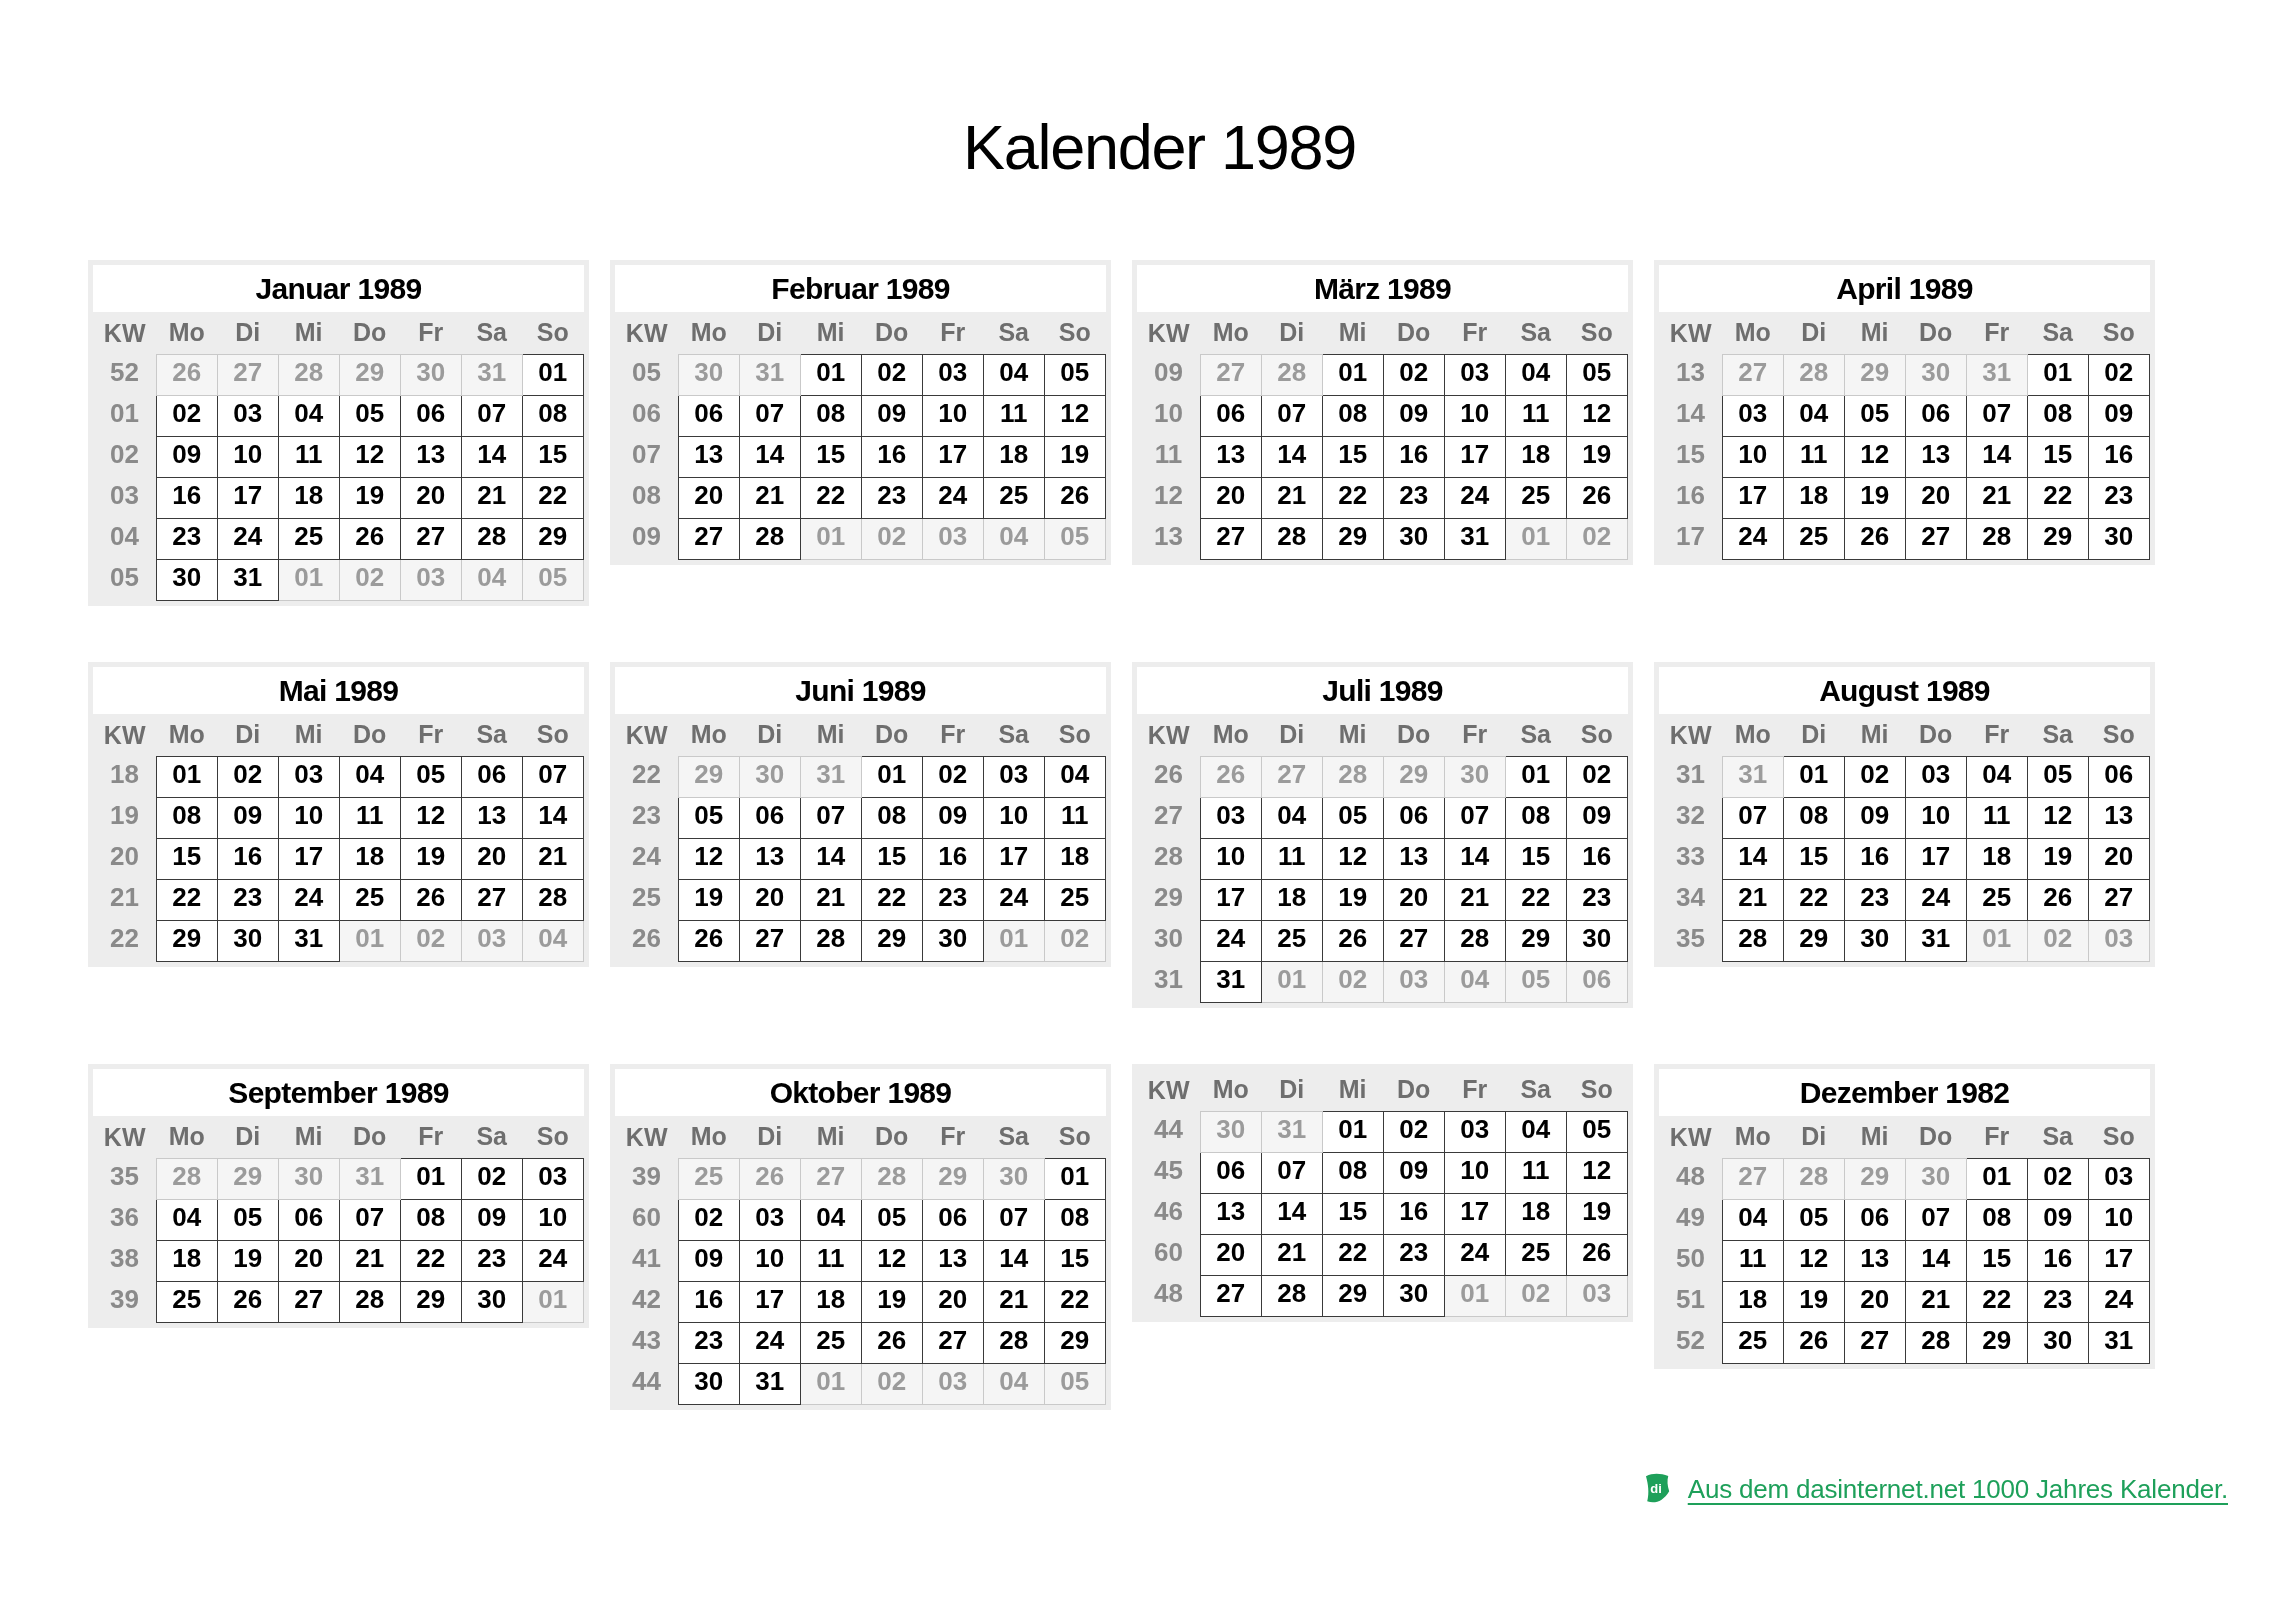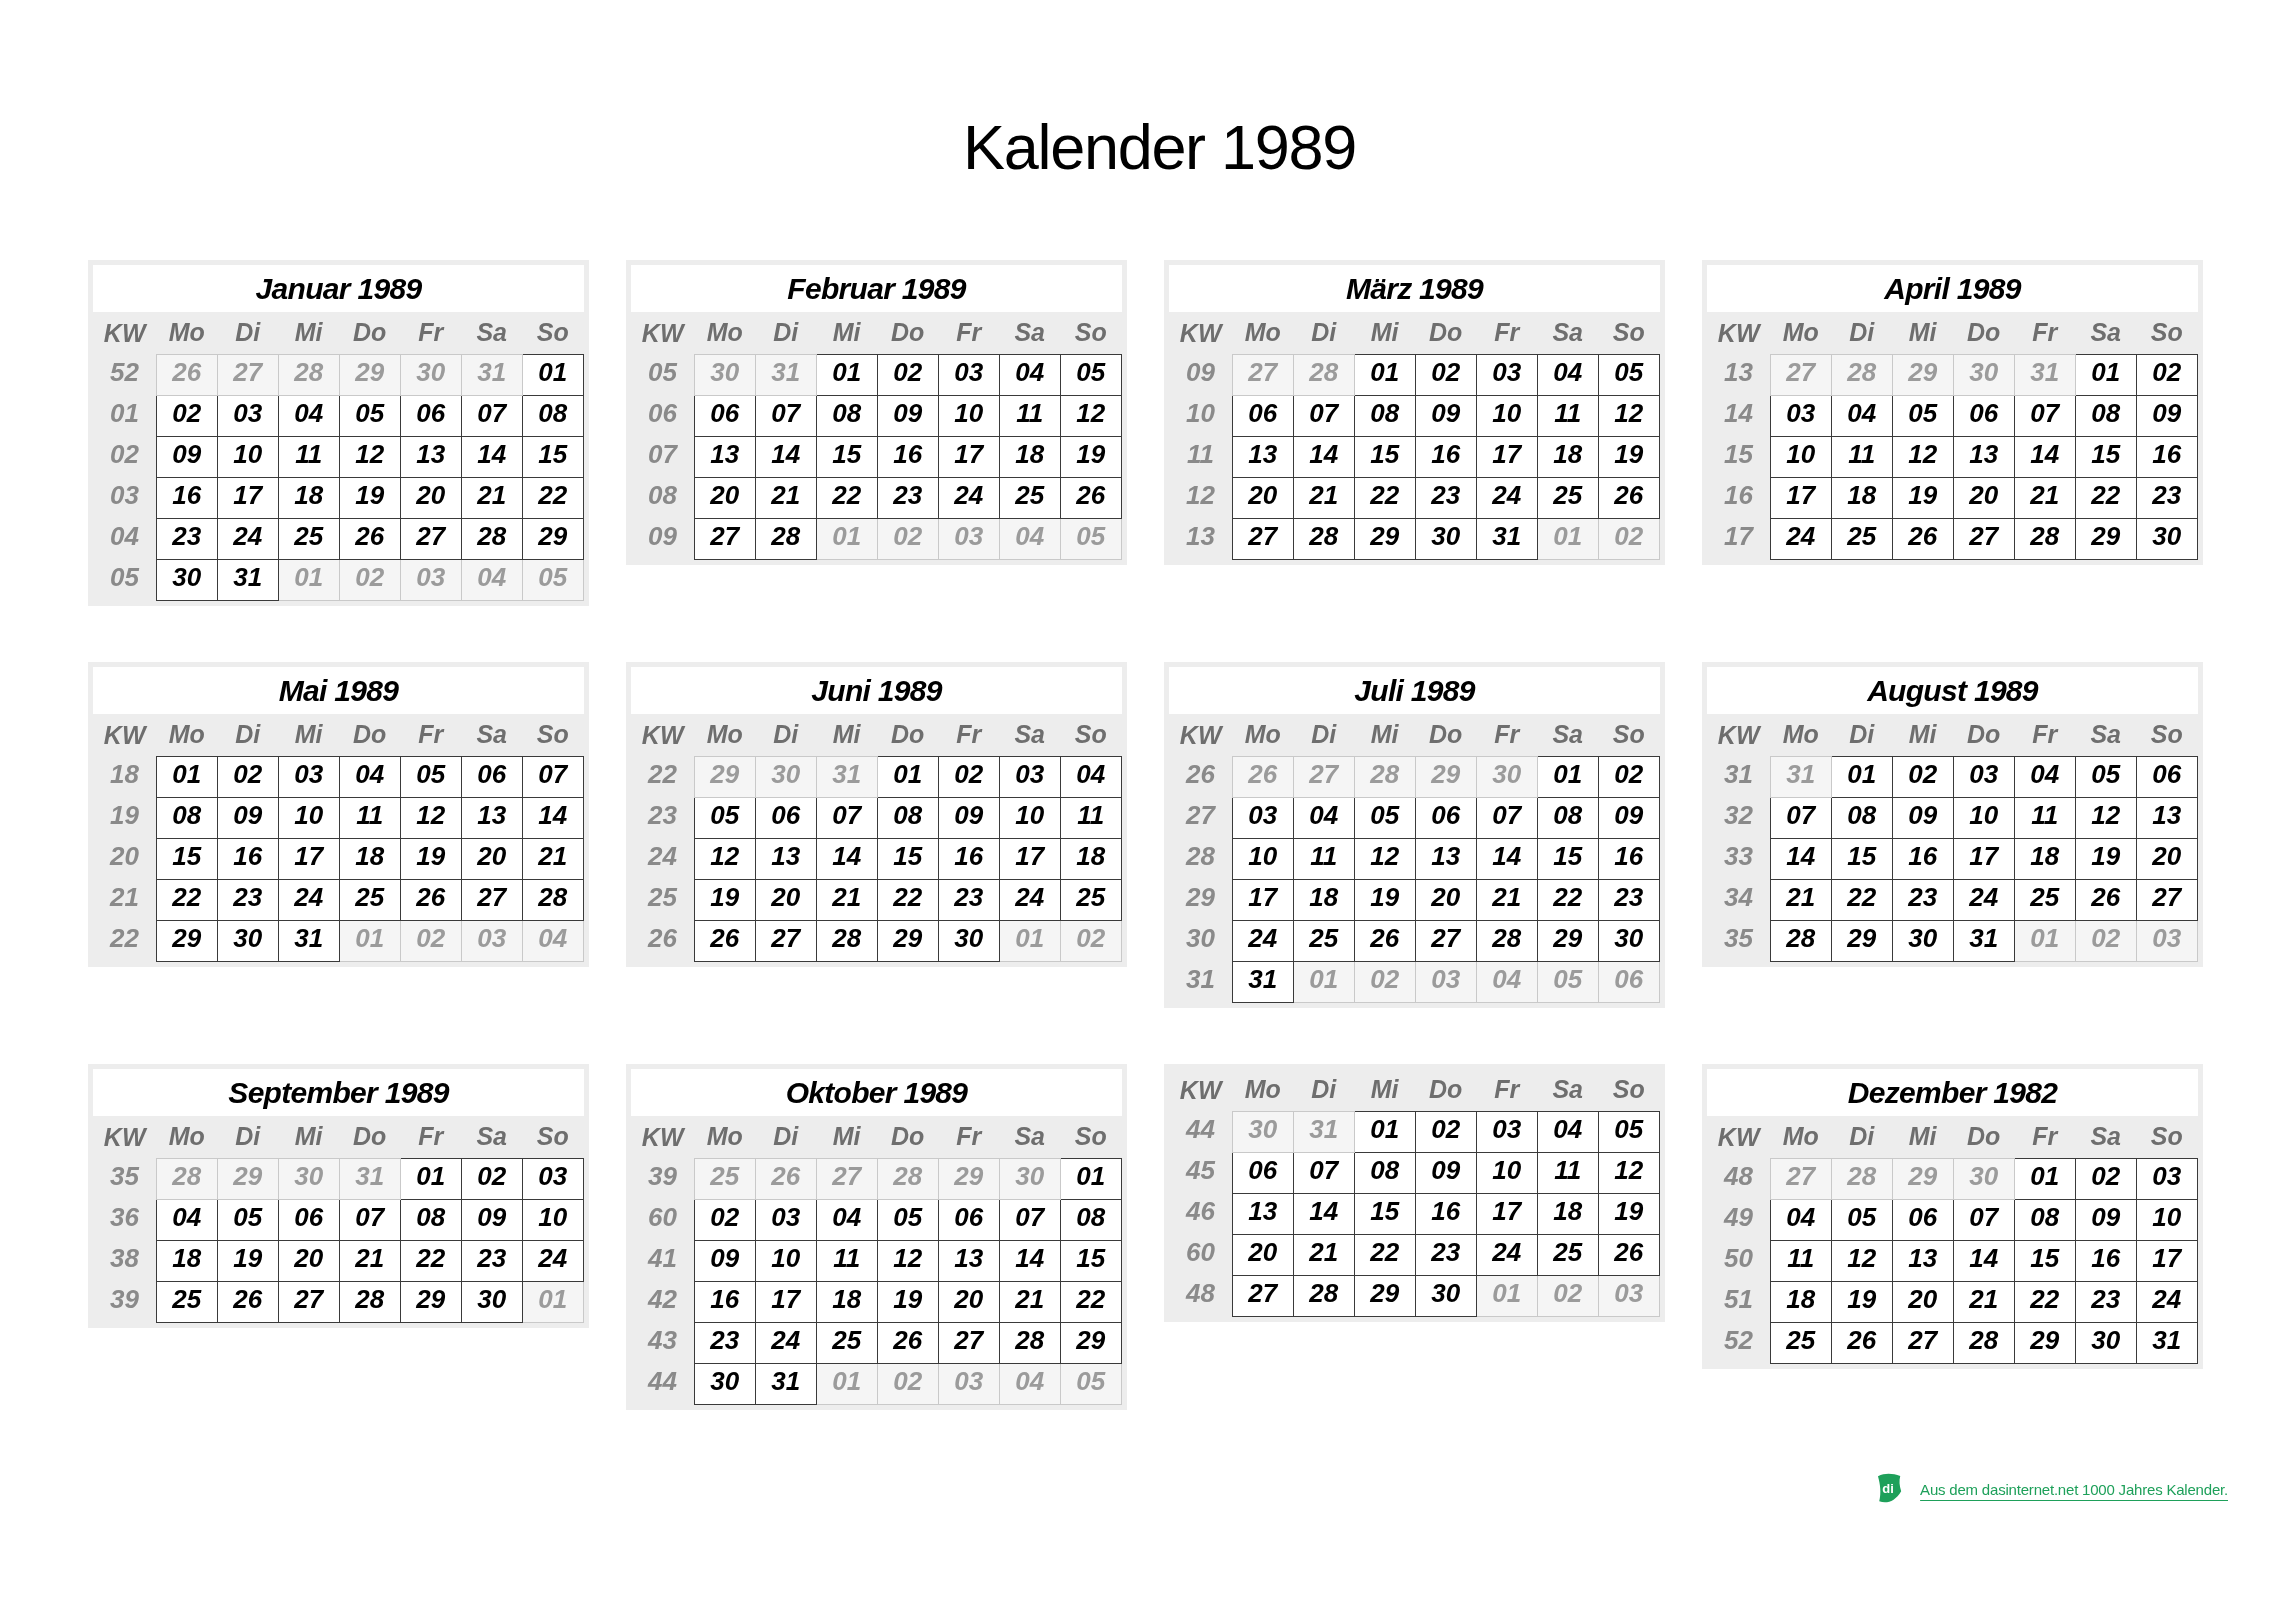--- a/index.html
+++ b/index.html
@@ -14,23 +14,22 @@
   .page-title {
     position: absolute; top: 99px; left: 0; width: 100%;
     margin: 12px; text-align: center;
     font-size: 63px; font-weight: 400; letter-spacing: -1.3px; color: #000;
   }
   #months-grid {
     position: absolute; left: 88px; top: 260px;
     display: grid;
     grid-template-columns: repeat(4, 501px);
     grid-template-rows: 402px 402px auto;
-    column-gap: 37px;
+    column-gap: 21px;
     align-items: start;
-    font-style: italic;
   }
   .month { background: #ededed; padding: 5.2px; width: 501px; }
   .month-title {
     background: #ffffff; height: 47px; line-height: 47px;
     text-align: center; font-size: 30px; font-weight: 700; color: #000;
     letter-spacing: -0.7px;
   }
   table.month-table { border-collapse: collapse; border-spacing: 0; }
   .month-table th {
     width: 61px; height: 42px; padding: 0;
@@ -44,21 +43,21 @@
     text-align: center; vertical-align: top; padding: 2.6px 0 0 0;
   }
   .month-table td.kw { width: 63px; color: #8a8a8a; background: transparent; border: none; }
   .month-table td.in  { background: #ffffff; border: 1.3px solid #3a3a3a; color: #000000; }
   .month-table td.out { background: #f5f5f5; border: 0.7px solid #c9c9c9; color: #9b9b9b; }
   .footer {
     position: absolute; top: 1472px; right: 67px;
     display: flex; align-items: center; gap: 15.7px;
   }
   .footer a {
-    font-size: 15px; color: var(--accent, #1ea05a);
+    font-size: 26px; color: var(--accent, #1ea05a);
     text-decoration: underline; text-underline-offset: 4.6px;
     letter-spacing: -0.2px;
   }
   .logo { width: 31px; height: 34px; display: block; color: var(--accent, #1ea05a); }
 </style>
 </head>
 <body>
 
 <h1 class="page-title">Kalender 1989</h1>
 

